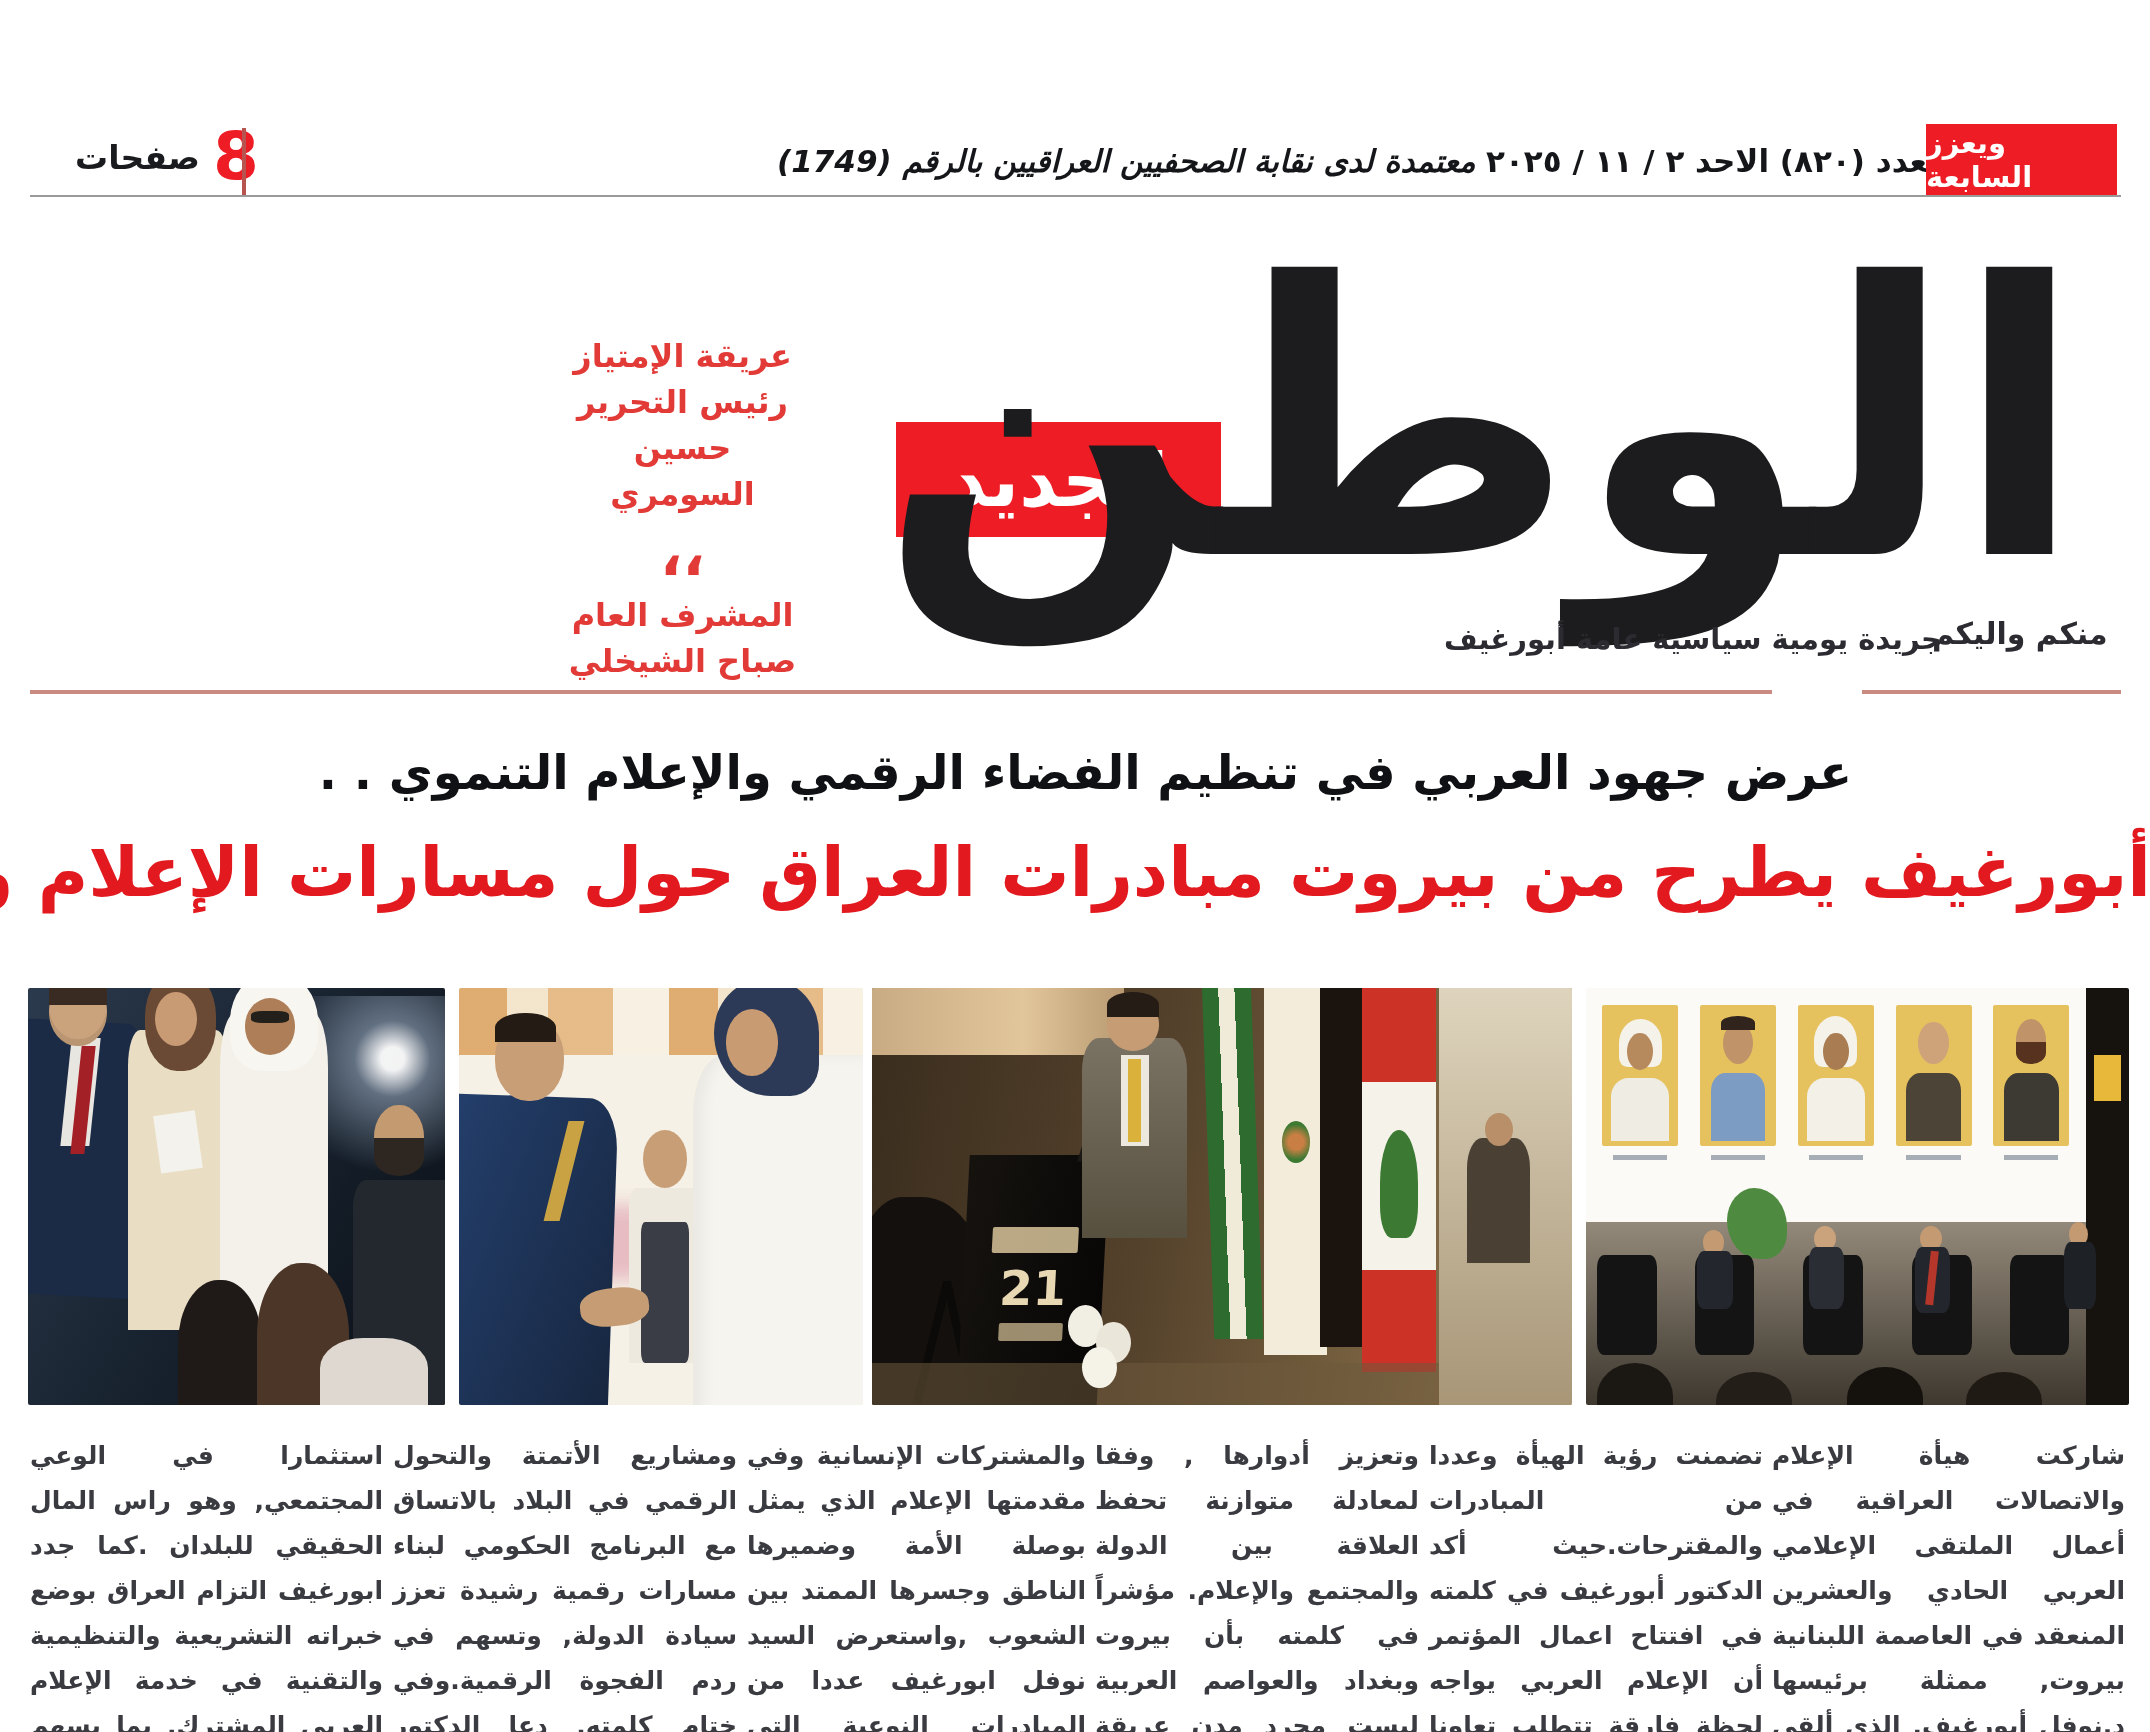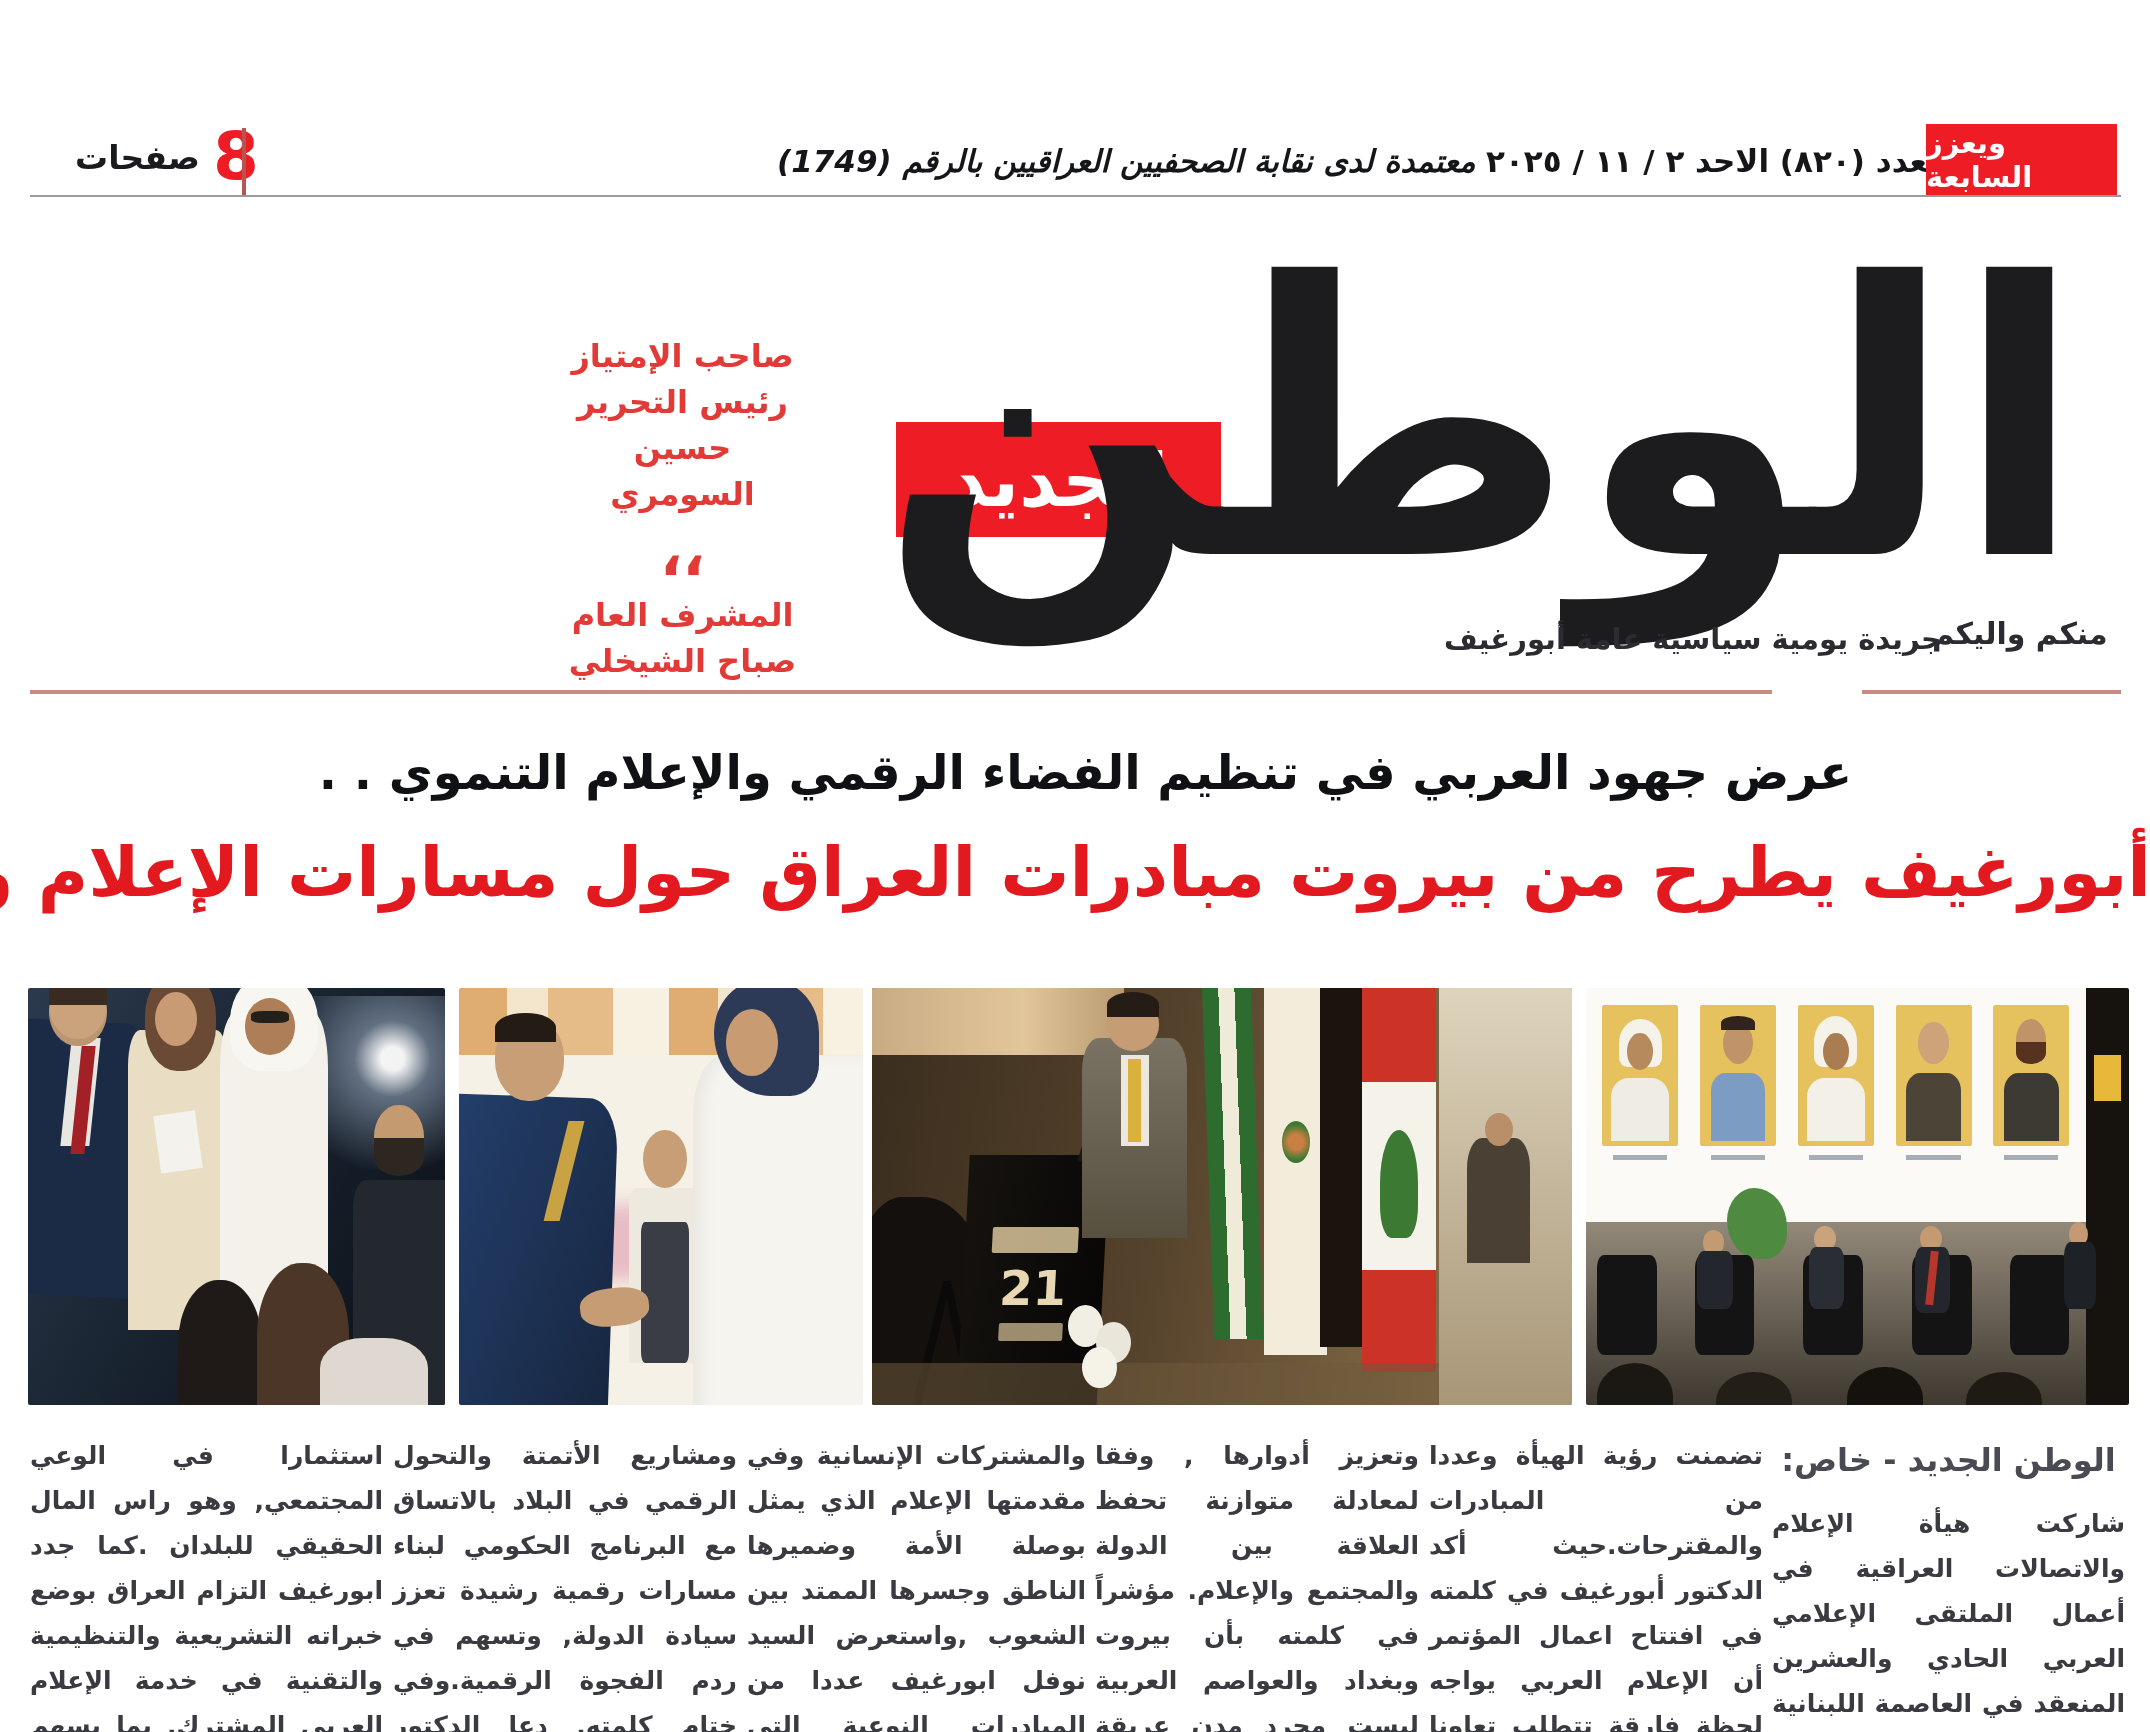--- a/index.html
+++ b/index.html
@@ -53,21 +53,21 @@
     <span class="pages-num">8</span>
     <span class="pages-label">صفحات</span>
   </div>
   <div class="abs v-rule"></div>
   <div class="abs topbar-text accred">معتمدة لدى نقابة الصحفيين العراقيين بالرقم (1749)</div>
   <div class="abs topbar-text issue-ar">العدد (٨٢٠) الاحد ٢ / ١١ / ٢٠٢٥</div>
   <div class="abs year-badge">ويعزز السابعة</div>
   <div class="abs h-rule-top"></div>
 
   <div class="abs owner-block">
-    <div>صاحب الإمتياز</div>
+    <div>عريقة الإمتياز</div>
     <div>رئيس التحرير</div>
     <div>حسين السومري</div>
     <div class="owner-sep">،،</div>
     <div>المشرف العام</div>
     <div>صباح الشيخلي</div>
   </div>
 
   <div class="abs logo-badge">الجديد</div>
   <div class="abs logo-main">الوطن</div>
   <div class="abs tagline">جريدة يومية سياسية عامة أبورغيف</div>
@@ -199,21 +199,20 @@
     <div style="left:63%;top:63%;width:1.4%;height:13%;background:#b5372c;transform:rotate(6deg);"></div>
     <div style="left:89%;top:56%;width:3.5%;height:6%;background:#c49a72;border-radius:50%;"></div>
     <div style="left:88%;top:61%;width:6%;height:16%;background:#1e2126;border-radius:20%;"></div>
     <div style="left:2%;top:90%;width:14%;height:16%;background:#1b1713;border-radius:50% 50% 0 0;"></div>
     <div style="left:24%;top:92%;width:14%;height:14%;background:#241e18;border-radius:50% 50% 0 0;"></div>
     <div style="left:48%;top:91%;width:14%;height:15%;background:#15110d;border-radius:50% 50% 0 0;"></div>
     <div style="left:70%;top:92%;width:14%;height:14%;background:#201a14;border-radius:50% 50% 0 0;"></div>
   </div>
 
   <div class="col" style="left:1772px;width:353px;">
-    <div class="lead-label">الوطن الجديد - خاص:</div>
     <div>شاركت هيأة الإعلام والاتصالات العراقية في أعمال الملتقى الإعلامي العربي الحادي والعشرين المنعقد في العاصمة اللبنانية بيروت, ممثلة برئيسها د.نوفل أبورغيف, الذي ألقى كلمة رسمية باسم الوفد المشارك</div>
   </div>
   <div class="col" style="left:1429px;width:334px;">
     <div>تضمنت رؤية الهيأة وعددا من المبادرات والمقترحات.حيث أكد الدكتور أبورغيف في كلمته في افتتاح اعمال المؤتمر أن الإعلام العربي يواجه لحظة فارقة تتطلب تعاونا مشتركا بحفظ التوازن بين الحرية والتنظيم الواعي, مشددا على أن التنظيم المؤسسي هو السبيل الأمثل لترصين الفضاءات الإعلامية</div>
   </div>
   <div class="col" style="left:1095px;width:324px;">
     <div>وتعزيز أدوارها , وفقا لمعادلة متوازنة تحفظ العلاقة بين الدولة والمجتمع والإعلام. مؤشراً في كلمته بأن بيروت وبغداد والعواصم العربية ليست مجرد مدن عريقة تشكل النسيج العربي المتكامل فحسب, بل هي رموز متقابلة على ضفاف الإبداع العربي تتبادل الضوء وتتحد بالرسالة النبيلة</div>
   </div>
   <div class="col" style="left:747px;width:339px;">
     <div>والمشتركات الإنسانية وفي مقدمتها الإعلام الذي يمثل بوصلة الأمة وضميرها الناطق وجسرها الممتد بين الشعوب ,واستعرض السيد نوفل ابورغيف عددا من المبادرات النوعية التي أطلقتها الهيأة في إطار مسؤولياتها التنظيمية والتنموية, تشمل تبنيها لمشاريع الاتصالات في المناطق النائية</div>

